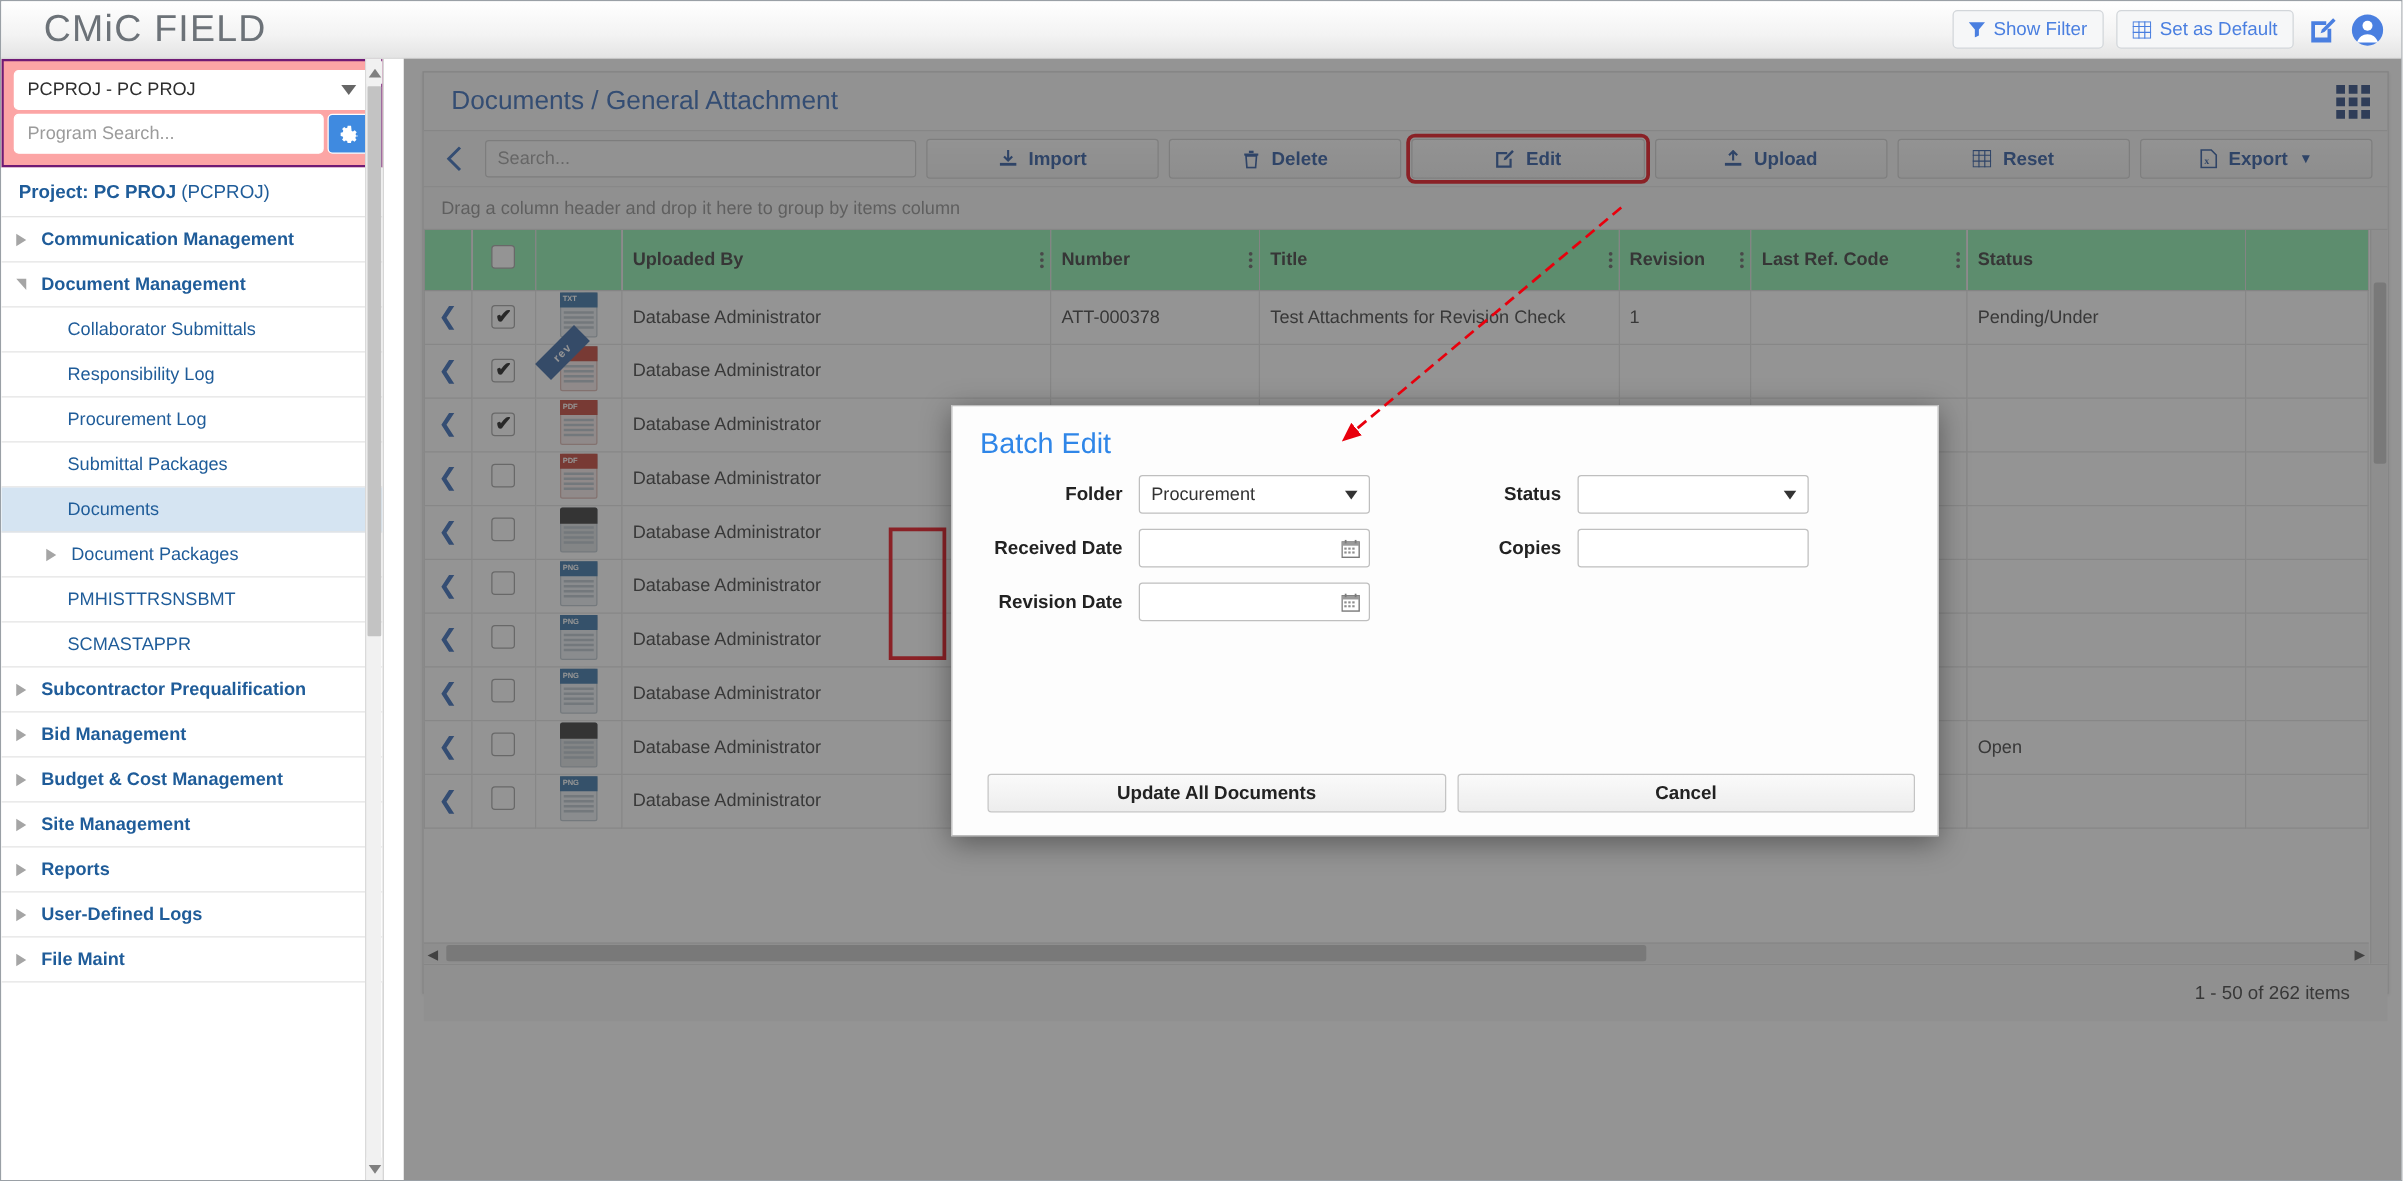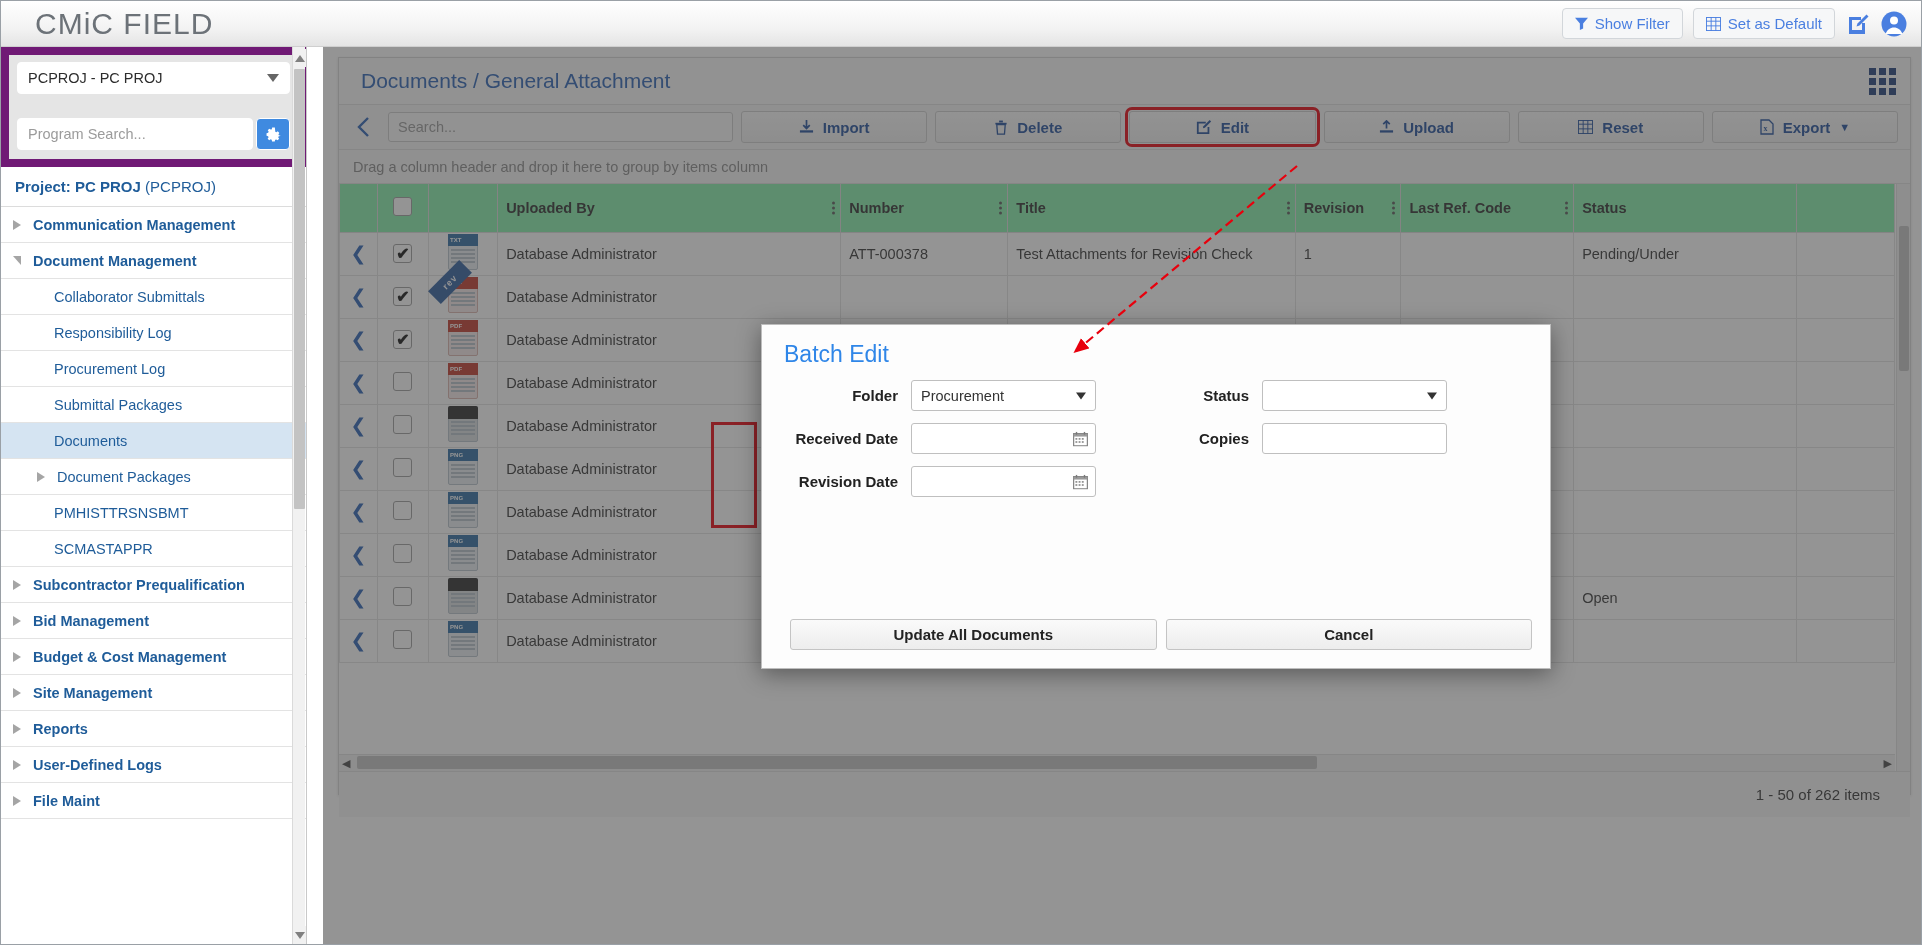--- a/index.html
+++ b/index.html
@@ -46,34 +46,34 @@
   }
   svg { display: block; }
 
   
   .sidebar {
     position: absolute; left: 0; top: 46px; width: 306px; height: 899px;
     background: #ffffff; border-right: 1px solid #c9c9c9;
     overflow: hidden; z-index: 30;
   }
   .proj-picker {
-    background: #e5e5e5; padding: 7px 8px 9px 8px;
-    border: 8px solid #701a75;
+    background: #fca5a5; padding: 7px 8px 9px 8px;
+    border: 2px solid #701a75;
   }
   .proj-select {
     width: 100%; height: 32px; background: #fff;
     border: 1px solid #ffffff; border-radius: 4px;
     display: flex; align-items: center; justify-content: space-between;
     padding: 0 10px; font-size: 14.5px; color: #2d2d2d; cursor: pointer;
   }
   .caret-down {
     width: 0; height: 0; border-left: 6px solid transparent;
     border-right: 6px solid transparent; border-top: 8px solid #666;
   }
-  .search-row { display: flex; gap: 3px; margin-top: 24px; }
+  .search-row { display: flex; gap: 3px; margin-top: 3px; }
   .prog-search {
     flex: 1; height: 32px; border: 1px solid #fff; border-radius: 4px;
     background: #fff; padding: 0 10px; font-size: 14.5px; color: #2d2d2d;
     outline: none; font-family: inherit;
   }
   .prog-search::placeholder { color: #9b9b9b; }
   .gear-btn {
     width: 34px; height: 32px; border: 1px solid #ffffff; border-radius: 4px;
     background: #3f8ae0; display: flex; align-items: center;
     justify-content: center; cursor: pointer;

